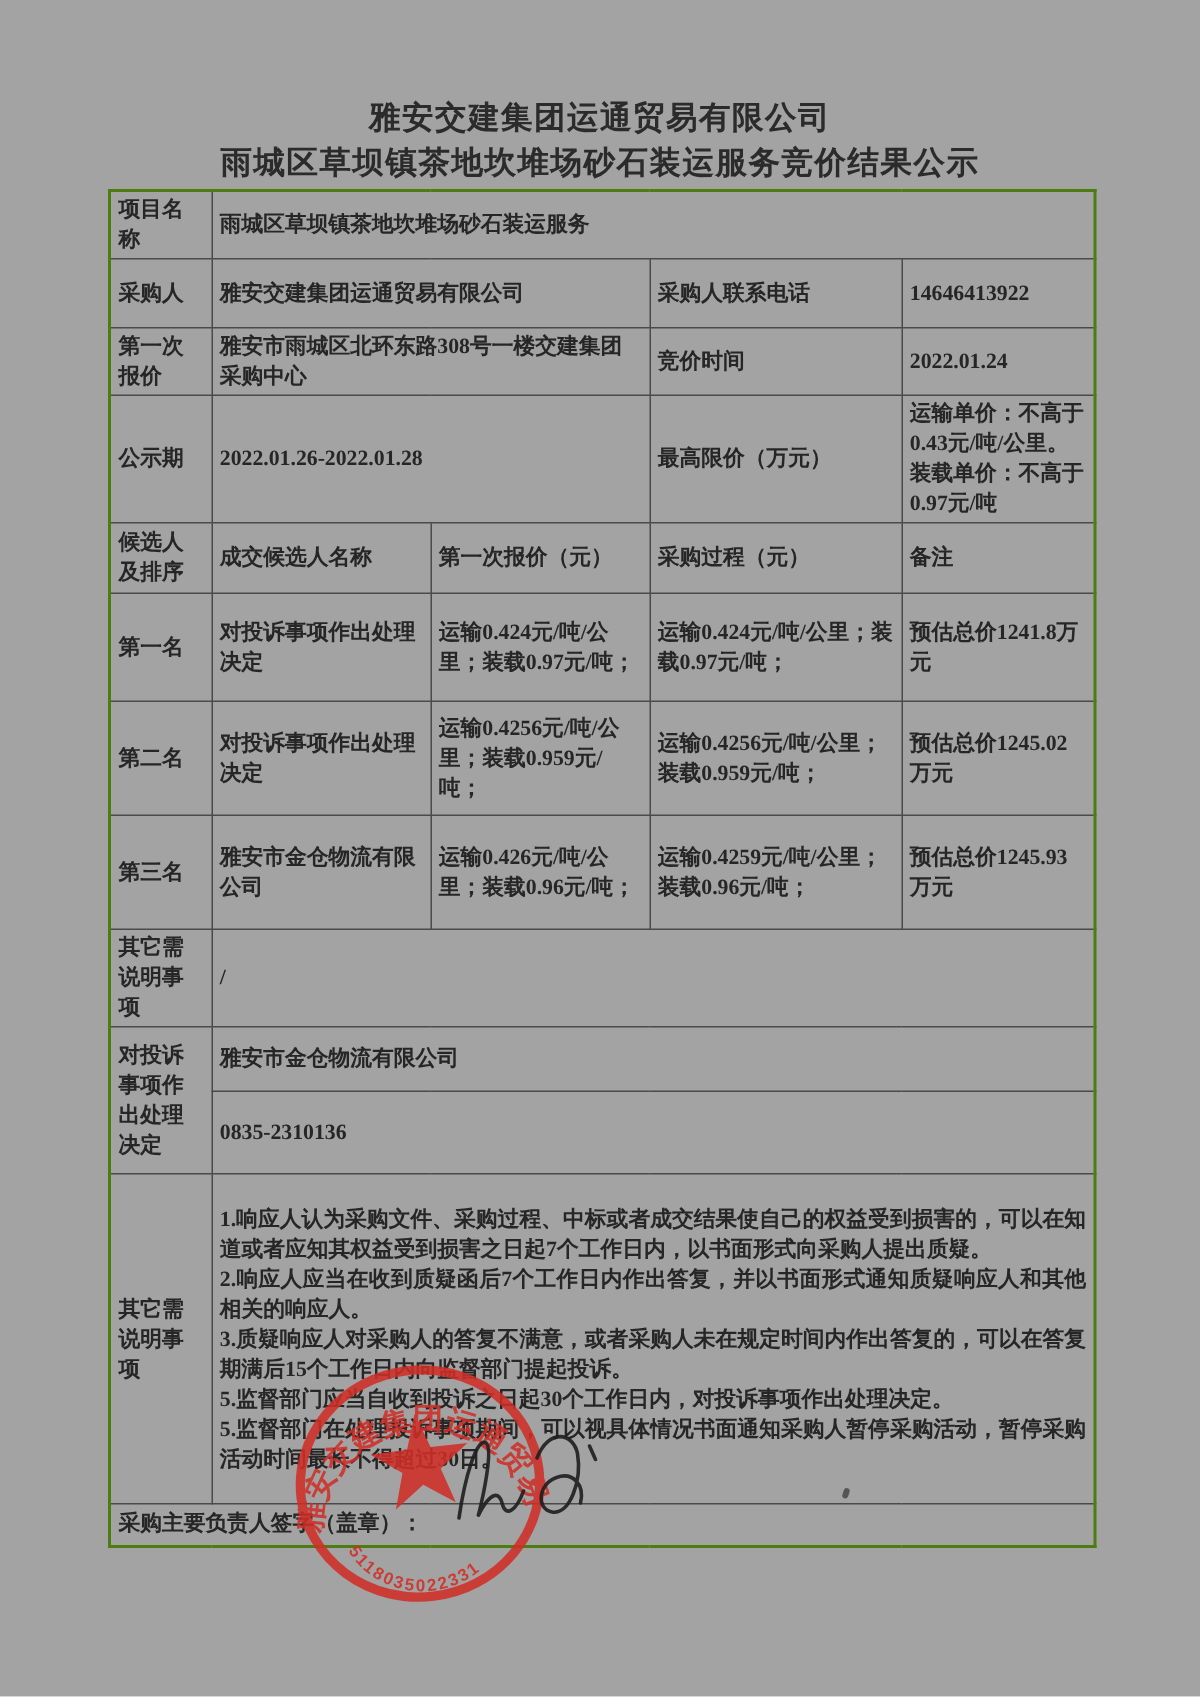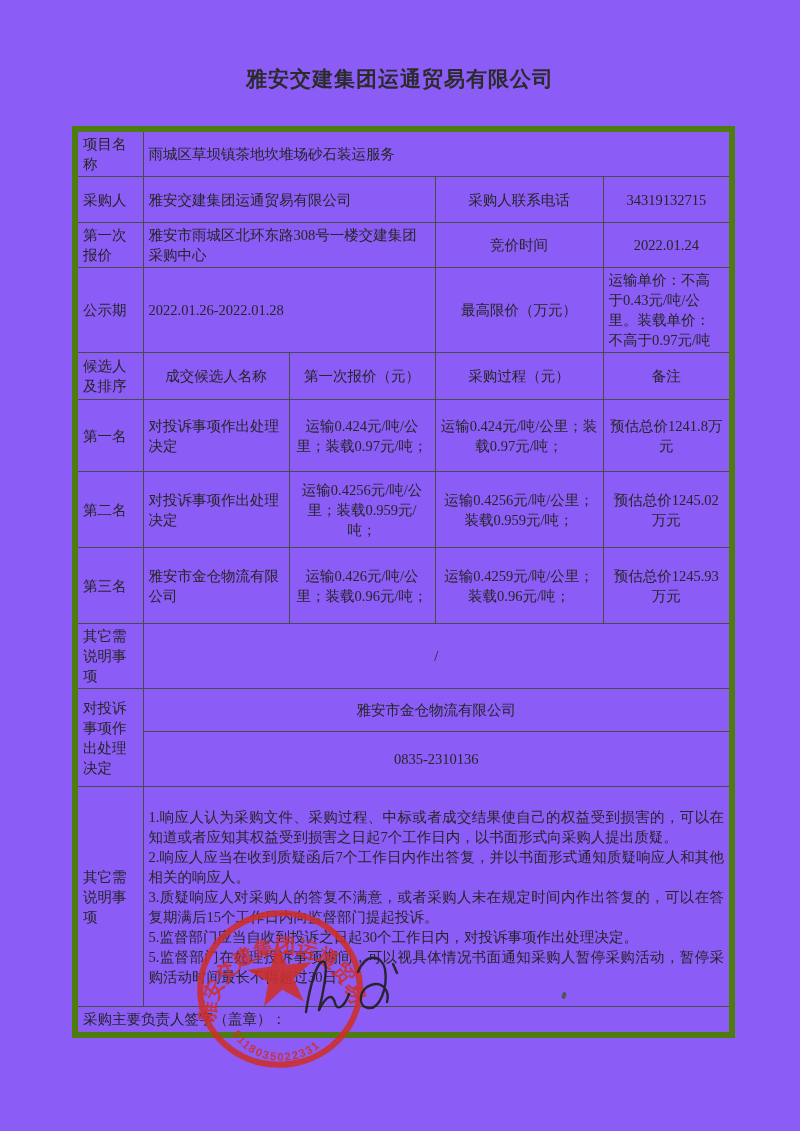--- a/index.html
+++ b/index.html
@@ -1,53 +1,54 @@
 <!DOCTYPE html>
 <html><head>
 <meta charset="utf-8">
 <style>
   html,body { margin:0; padding:0; background:#ffffff; }
   #page {
     position: relative;
     width: 800px;
     height: 1131px;
-    background: #8b5cf6;
+    background: #a3a3a3;
     font-family: "Liberation Serif", serif;
     color: #262626;
     overflow: hidden;
   }
   .title-block {
     padding-top: 64px;
     text-align: center;
     font-family: "Liberation Sans", sans-serif;
     font-weight: 700;
     color: #2b2b2b;
   }
   .title-line { font-size: 21px; line-height: 30px; letter-spacing: 1px; }
 
   table.doc {
     position: absolute;
     left: 72px;
     top: 126px;
     width: 657px;
     border-collapse: collapse;
     table-layout: fixed;
-    border: 6px solid #4d7c0f;
+    border: 2px solid #4d7c0f;
+    font-weight: bold;
   }
   table.doc td {
     border: 1px solid #4a4a4a;
     padding: 2px 5px;
     font-size: 14.5px;
     line-height: 1.38;
     vertical-align: middle;
     word-break: break-all;
     color: #262626;
   }
   td.label { text-align: left; padding-left: 3px; padding-right: 2px; }
-  td.center { text-align: center; }
+  td.center { }
   td.left { text-align: left; }
   td.small-pad { padding-left: 3px; padding-right: 3px; }
   td.objection-text { vertical-align: top; padding-top: 8px; text-align: left; }
   .obj-item { margin: 0; text-align: justify; }
 
   
   .stamp {
     position: absolute;
     left: 195px;
     top: 908px;
@@ -77,20 +78,21 @@
     transform: rotate(18deg);
   }
 </style>
 </head>
 <body>
 
 <div id="page">
 
   <div class="title-block">
     <div class="title-line">雅安交建集团运通贸易有限公司</div>
+    <div class="title-line">雨城区草坝镇茶地坎堆场砂石装运服务竞价结果公示</div>
   </div>
 
   <table class="doc">
     <colgroup>
       <col style="width:68px">
         <col style="width:146px">
         <col style="width:146px">
         <col style="width:168px">
         <col style="width:129px">
     </colgroup>
@@ -98,21 +100,21 @@
     <tbody>
         <tr style="height:44px">
       <td class="label">项目名称</td>
       <td class="left" colspan="4">雨城区草坝镇茶地坎堆场砂石装运服务</td>
     </tr>
 
     <tr style="height:46px">
       <td class="label">采购人</td>
       <td class="left" colspan="2">雅安交建集团运通贸易有限公司</td>
       <td class="center">采购人联系电话</td>
-      <td class="center">34319132715</td>
+      <td class="center">14646413922</td>
     </tr>
 
     <tr style="height:38px">
       <td class="label">第一次报价</td>
       <td class="left" colspan="2">雅安市雨城区北环东路308号一楼交建集团采购中心</td>
       <td class="center">竞价时间</td>
       <td class="center">2022.01.24</td>
     </tr>
 
     <tr style="height:83px">

